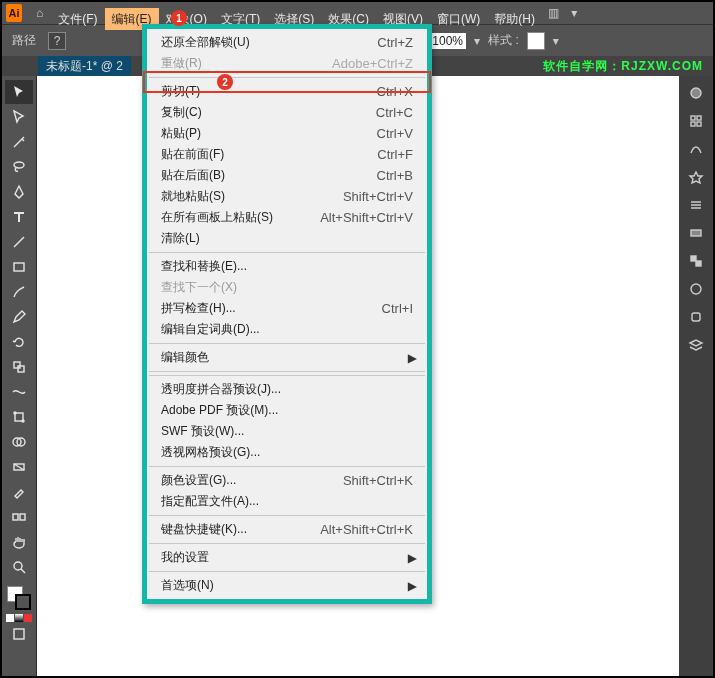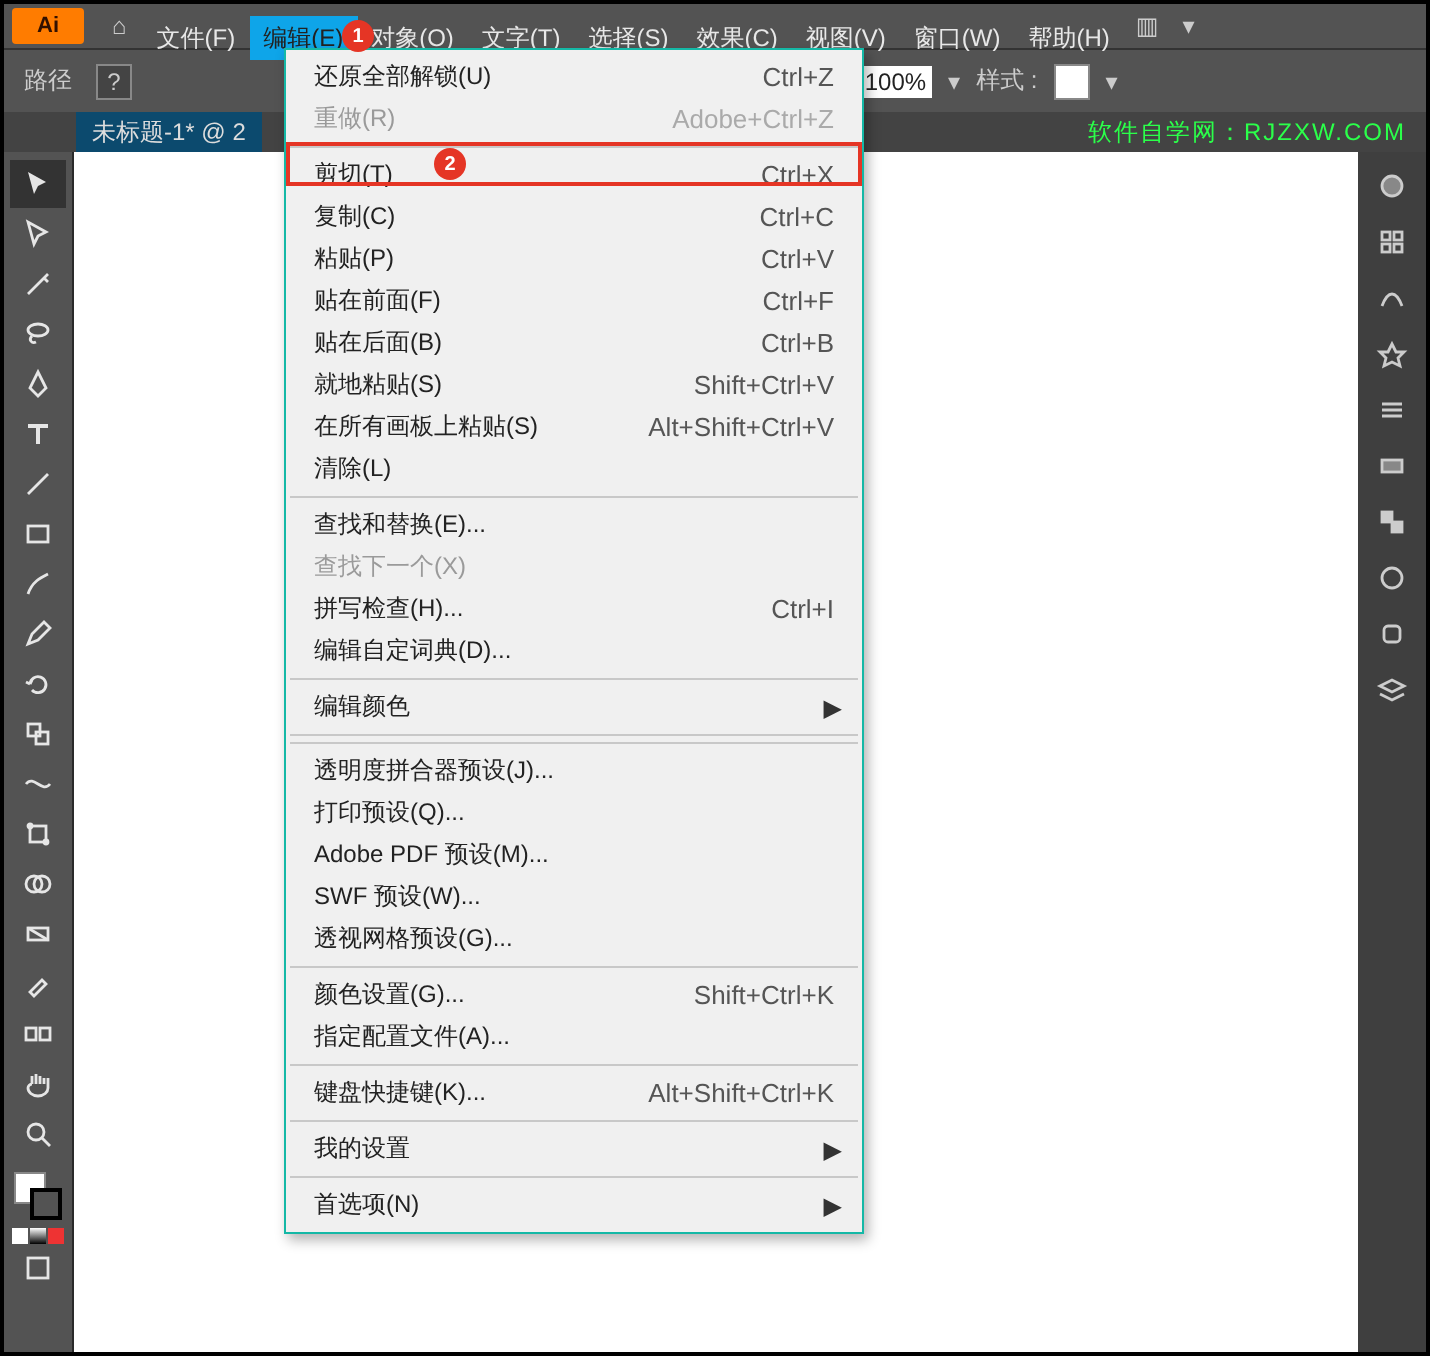--- a/index.html
+++ b/index.html
@@ -1,49 +1,49 @@
 <!DOCTYPE html>
 <html><head>
 <meta charset="utf-8">
 <style>
 *{margin:0;padding:0;box-sizing:border-box;font-family:"Microsoft YaHei",Arial,sans-serif;font-size:12px;-webkit-font-smoothing:antialiased}
 body{background:#fff;width:715px;height:678px;overflow:hidden;position:relative;border:2px solid #000}
 .menubar{background:#535353;height:22px;display:flex;align-items:center;color:#e8e8e8;padding:0 4px}
-.ai-logo{width:36px;height:18px;background:#ff7c00;color:#310;display:flex;align-items:center;justify-content:center;font-weight:bold;font-size:11px;margin-right:6px;border-radius:2px}
+.ai-logo{width:16px;height:18px;background:#ff7c00;color:#310;display:flex;align-items:center;justify-content:center;font-weight:bold;font-size:11px;margin-right:6px;border-radius:2px}
 .home-ic{margin:0 8px;color:#ccc}
 .menu-item{padding:0 7px;height:22px;line-height:22px;cursor:pointer}
-.menu-item.active{background:#0ea5e9;color:#222}
+.menu-item.active{background:#fdba74;color:#222}
 .menu-icon{padding:0 6px;color:#ccc}
 .optbar{background:#535353;height:32px;display:flex;align-items:center;color:#ccc;padding:0 10px;gap:8px;border-top:1px solid #333}
 .optbar .lbl{margin-right:4px}
 .optbar .box{width:18px;height:18px;border:1px solid #888;background:#444;display:flex;align-items:center;justify-content:center;color:#ccc}
 .optbar .sep{flex:0 0 160px}
 .optbar .thin{width:50px;height:4px;background:#fff;margin:0 6px}
 .optbar .sel{background:#333;padding:1px 4px;border:1px solid #222}
 .optbar .opin{background:#fff;color:#222;width:40px;padding:1px 3px;text-align:right}
 .optbar .swatch{width:18px;height:18px;background:#fff;border:1px solid #888}
 .tabrow{background:#434343;height:20px;display:flex;align-items:center;color:#ccc;padding-left:36px;position:relative}
 .tabrow .tab{background:#0c4a6e;padding:2px 8px;color:#ddd}
-.tabrow .wm{position:absolute;right:10px;color:#2bff4a;font-weight:normal;letter-spacing:1px}
+.tabrow .wm{position:absolute;right:10px;color:#2bff4a;font-weight:bold;letter-spacing:1px}
 .workspace{position:absolute;left:0;top:74px;right:0;bottom:0;display:flex}
 .toolcol{width:34px;background:#535353;display:flex;flex-direction:column;align-items:center;padding-top:4px;gap:0;position:relative;z-index:1}
 .tool{width:28px;height:24px;margin:0 0 1px 0;display:flex;align-items:center;justify-content:center;color:#ddd}
 .tool.sel{background:#333}
 .tool svg{width:16px;height:16px;stroke:#e6e6e6;fill:none;stroke-width:1.4}
 .fillstroke{width:28px;height:28px;position:relative;margin-top:4px}
 .fillstroke .f{position:absolute;left:2px;top:2px;width:16px;height:16px;background:#fff;border:1px solid #888}
 .fillstroke .s{position:absolute;right:2px;bottom:2px;width:16px;height:16px;border:2px solid #000;background:#535353}
 .minirow{display:flex;gap:1px;margin-top:2px}
 .minirow div{width:8px;height:8px}
 .canvas{flex:1;background:#fff;border-left:1px solid #2a2a2a}
 .dockcol{width:34px;background:#3f3f3f;display:flex;flex-direction:column;align-items:center;padding-top:4px;gap:0}
 .dock{width:28px;height:26px;margin-bottom:2px;display:flex;align-items:center;justify-content:center;color:#ccc}
 .dock svg{width:16px;height:16px;stroke:#ccc;fill:none;stroke-width:1.4}
 .menu-badge1{position:absolute;left:169px;top:8px;width:16px;height:16px;border-radius:50%;background:#e53525;color:#fff;display:flex;align-items:center;justify-content:center;font-size:10px;font-weight:bold;z-index:60}
-.dropdown{position:absolute;left:140px;top:22px;width:290px;background:#f0f0f0;border:1px solid #14b8a6;box-shadow:2px 3px 6px rgba(0,0,0,.3);z-index:50;padding:3px 0}
+.dropdown{position:absolute;left:140px;top:22px;width:290px;background:#f0f0f0;border:5px solid #14b8a6;box-shadow:2px 3px 6px rgba(0,0,0,.3);z-index:50;padding:3px 0}
 .dd-item{height:21px;display:flex;align-items:center;padding:0 14px;color:#222;position:relative}
 .dd-item.disabled{color:#9a9a9a}
 .dd-item .lab{flex:1}
 .dd-item .sc{color:#555;font-size:13px}
 .dd-item.disabled .sc{color:#aaa}
 .dd-item .arw{position:absolute;right:10px;color:#333}
 .dd-sep{height:1px;background:#c8c8c8;margin:3px 2px}
 .dd-high{position:absolute;left:141px;top:69px;width:288px;height:22px;border:2px solid #e53525;z-index:55;pointer-events:none}
 .dd-badge2{position:absolute;left:215px;top:72px;width:16px;height:16px;border-radius:50%;background:#e53525;color:#fff;display:flex;align-items:center;justify-content:center;font-size:10px;font-weight:bold;z-index:60}
 </style>
@@ -332,23 +332,20 @@
     <div class="dd-item">
       <span class="lab">编辑颜色</span>
       <span class="arw">▶</span>
     </div>
     <div class="dd-sep"></div>
     <div class="dd-sep"></div>
     <div class="dd-item">
       <span class="lab">透明度拼合器预设(J)...</span>
     </div>
     <div class="dd-item">
-      <span class="lab">打印预设(Q)...</span>
-    </div>
-    <div class="dd-item">
       <span class="lab">Adobe PDF 预设(M)...</span>
     </div>
     <div class="dd-item">
       <span class="lab">SWF 预设(W)...</span>
     </div>
     <div class="dd-item">
       <span class="lab">透视网格预设(G)...</span>
     </div>
     <div class="dd-sep"></div>
     <div class="dd-item">

